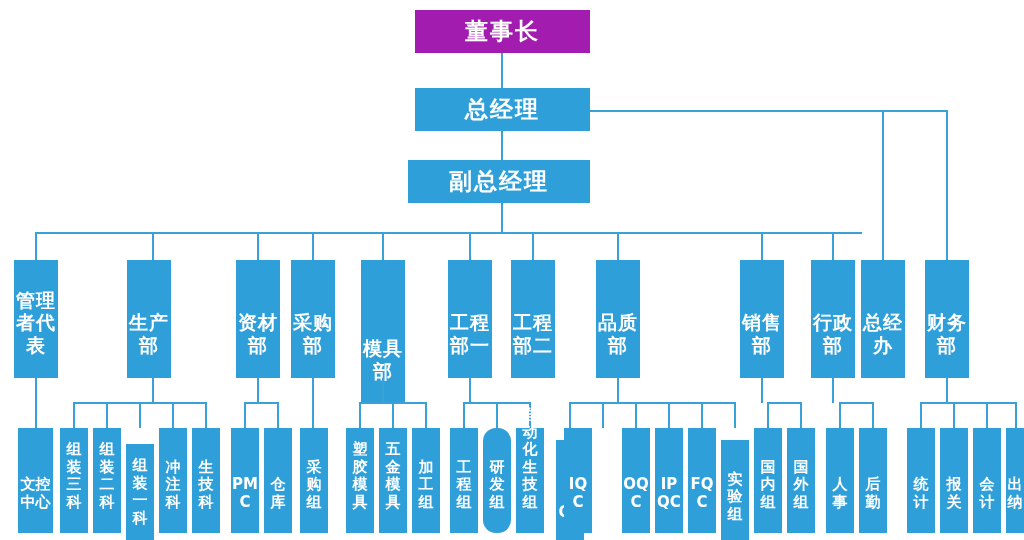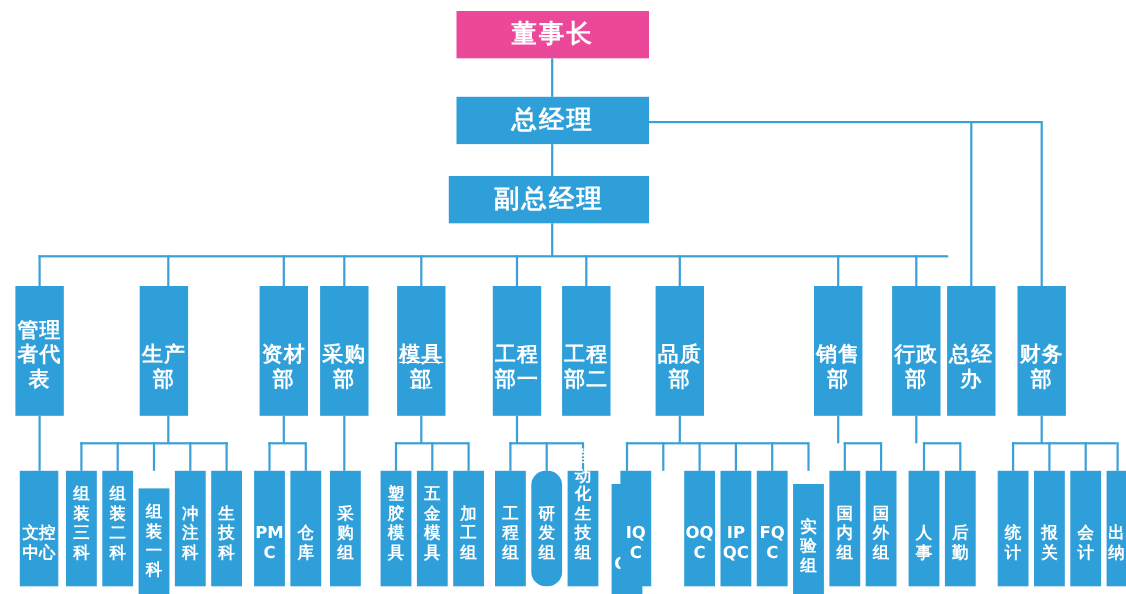--- a/index.html
+++ b/index.html
@@ -27,21 +27,21 @@
     box-sizing:border-box;
     line-height:1.02;
     text-align:center;
   }
   
   .node.horiz{
     font-size:23px;
     font-weight:700;
     letter-spacing:2px;
   }
-  .node.chairman{background:#ec4899;}
+  .node.chairman{background:#a21caf;}
 
   
   .node.vert{
     font-weight:700;
     padding:22px 0;
     align-items:flex-end;
   }
   .vtext{
     display:block;
     width:100%;
@@ -93,21 +93,21 @@
   </div>
   <div class="node vert dept" style="left:115px;top:260px;width:44px;height:118px;margin-left:12px;">
     <span class="vtext">生产部</span>
   </div>
   <div class="node vert dept" style="left:236px;top:260px;width:44px;height:118px;">
     <span class="vtext">资材部</span>
   </div>
   <div class="node vert dept" style="left:291px;top:260px;width:44px;height:118px;">
     <span class="vtext">采购部</span>
   </div>
-  <div class="node vert dept" style="left:361px;top:260px;width:44px;height:118px;text-decoration:underline;">
+  <div class="node vert dept" style="left:361px;top:260px;width:44px;height:144px;">
     <span class="vtext">模具部</span>
   </div>
   <div class="node vert dept" style="left:448px;top:260px;width:44px;height:118px;">
     <span class="vtext">工程部一</span>
   </div>
   <div class="node vert dept" style="left:511px;top:260px;width:44px;height:118px;">
     <span class="vtext">工程部二</span>
   </div>
   <div class="node vert dept" style="left:596px;top:260px;width:44px;height:118px;">
     <span class="vtext">品质部</span>

